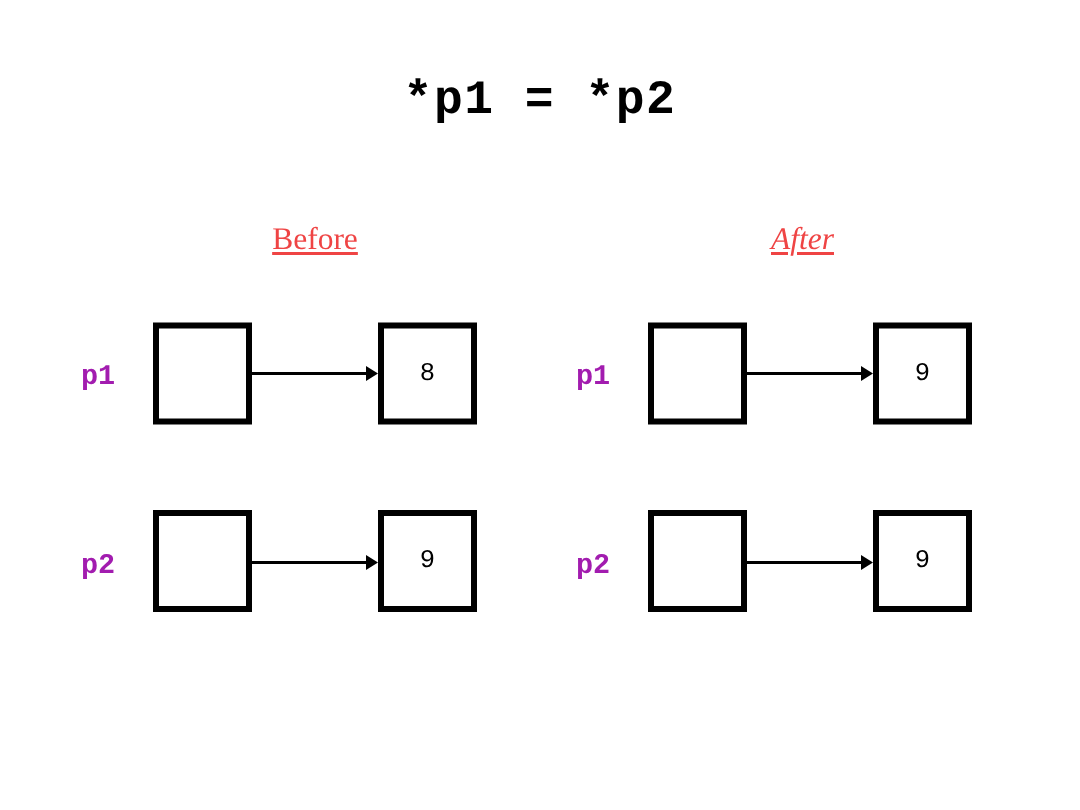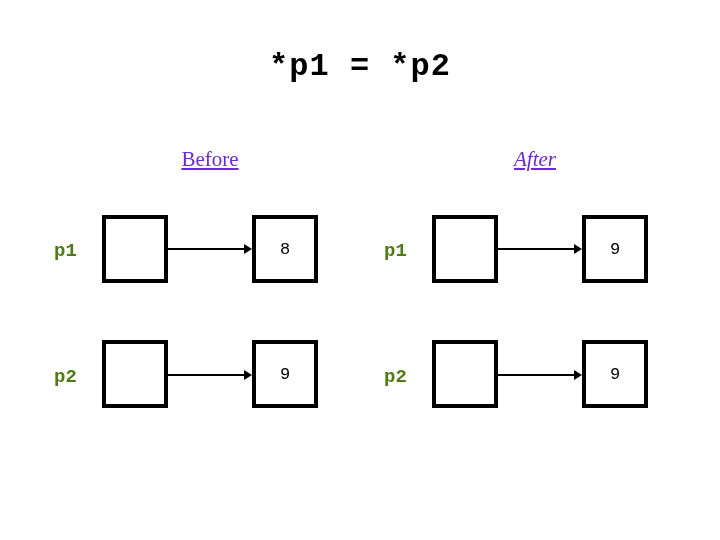--- a/index.html
+++ b/index.html
@@ -29,31 +29,31 @@
     color: #000000;
     white-space: pre;
   }
   .col-heading {
     position: absolute;
     top: 147px;
     transform: translateX(-50%);
     font-family: "Liberation Serif", "DejaVu Serif", serif;
     font-size: 21px;
     text-decoration: underline;
-    color: #6d28d9;
+    color: #ef4444;
   }
   .heading-before { left: 210px; }
   .heading-after  { left: 535px; font-style: italic; }
 
   .plabel {
     position: absolute;
     font-family: "Liberation Mono", "DejaVu Sans Mono", monospace;
     font-weight: bold;
     font-size: 19px;
-    color: #4d7c0f;
+    color: #a21caf;
   }
   .pbox, .vbox {
     position: absolute;
     width: 58px;
     height: 60px;
     border: 4px solid #000000;
     background: #ffffff;
     box-sizing: content-box;
   }
   .vbox {

